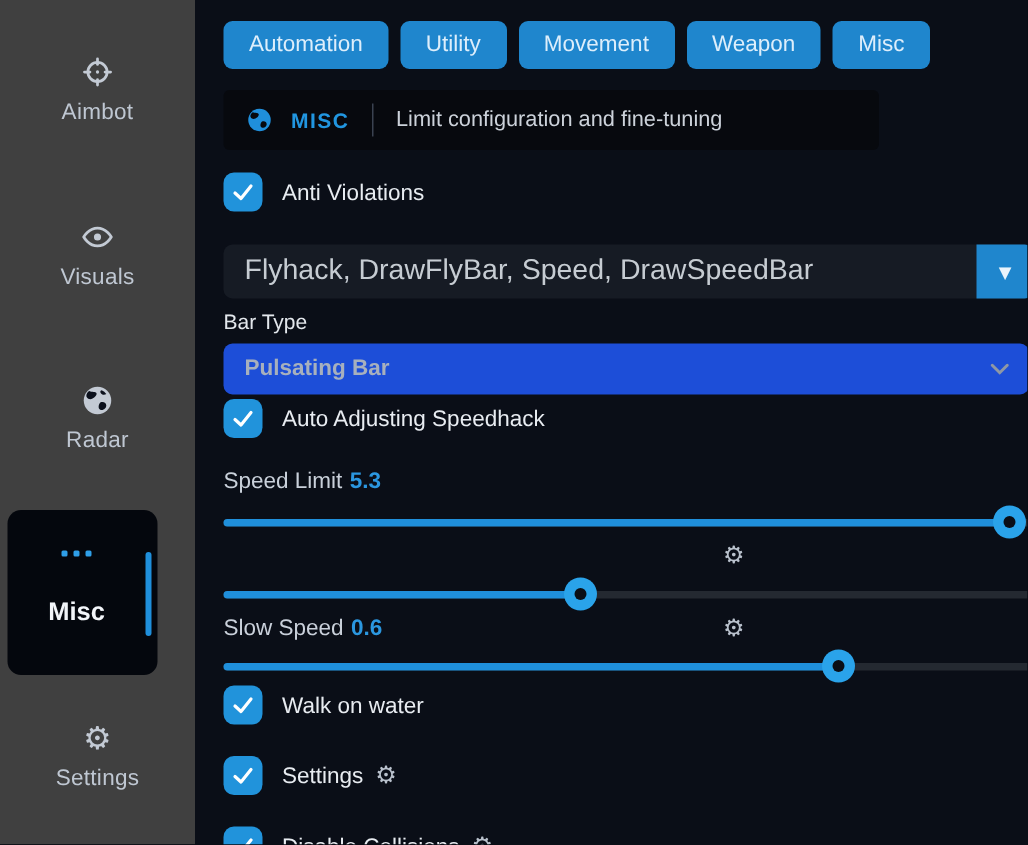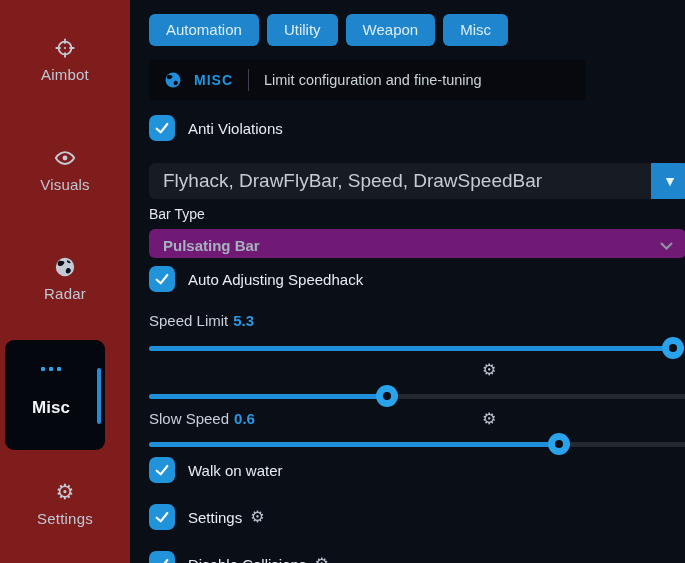--- a/index.html
+++ b/index.html
@@ -1,20 +1,20 @@
 <!DOCTYPE html>
 <html><head>
 <meta charset="utf-8">
 <style>
   html,body{margin:0;padding:0;background:#090d15;}
   #app{position:relative;width:685px;height:563px;overflow:hidden;
        font-family:"Liberation Sans",sans-serif;background:#0a0e17;}
 
   
-  .sidebar{position:absolute;left:0;top:0;width:130px;height:563px;background:#7f1d1d;}
+  .sidebar{position:absolute;left:0;top:0;width:130px;height:563px;background:#404040;}
   .side-item{position:absolute;left:0;width:130px;text-align:center;cursor:pointer;}
   .side-item .ic{display:block;margin:0 auto 7px auto;width:22px;height:22px;}
   .side-item .lbl{font-size:15px;color:#bfc7d2;letter-spacing:.2px;}
   .side-active{position:absolute;left:5px;top:340px;width:100px;height:110px;
                background:#04070d;border-radius:9px;cursor:pointer;}
   .side-active .dots{position:absolute;left:0;right:8px;top:27px;display:flex;gap:4px;justify-content:center;}
   .side-active .dots span{width:4px;height:4px;border-radius:1px;background:#2f9fe8;}
   .side-active .lbl{position:absolute;left:0;right:8px;top:58px;text-align:center;
                     font-size:17px;font-weight:bold;color:#f2f5f9;}
   .side-active .bar{position:absolute;right:4px;top:28px;width:4px;height:56px;
@@ -42,21 +42,21 @@
 
   .field{position:absolute;left:0;top:163px;width:540px;height:36px;background:#161b24;
          border-radius:6px;cursor:pointer;}
   .field .val{position:absolute;left:14px;top:0;line-height:36px;font-size:19px;color:#c6ccd2;}
   .field .dd-btn{position:absolute;right:0;top:0;width:38px;height:36px;background:#1f86cd;
                  border-radius:0 6px 6px 0;display:flex;align-items:center;justify-content:center;
                  color:#eaf4fc;font-size:11px;font-family:"DejaVu Sans",sans-serif;cursor:pointer;}
 
   .small-label{position:absolute;left:0;font-size:14px;color:#e3e7ec;}
 
-  .select{position:absolute;left:0;top:229px;width:537px;height:29px;background:#701a75;
+  .select{position:absolute;left:0;top:229px;width:537px;height:34px;background:#1d4ed8;
           border-radius:6px;cursor:pointer;}
   .select .val{position:absolute;left:14px;top:0;line-height:34px;font-size:15px;
                font-weight:bold;color:#a7b0bd;}
   .select .chev{position:absolute;right:13px;top:13px;}
 
   .slider-label{position:absolute;left:0;font-size:15px;color:#c9d0da;}
   .slider-label .val{color:#2b97e0;font-weight:bold;margin-left:5px;}
   .slider{position:absolute;left:0;width:540px;height:20px;cursor:pointer;}
   .slider .track{position:absolute;left:0;top:8px;width:100%;height:5px;background:#242931;border-radius:3px;}
   .slider .fill{position:absolute;left:0;top:8px;height:5px;background:#1f8fdb;border-radius:3px;width:var(--pct);}
@@ -118,20 +118,21 @@
       <span class="ic" style="font-family:'DejaVu Sans',sans-serif;font-size:21px;color:#c3cad4;line-height:22px;">⚙</span>
       <span class="lbl">Settings</span>
     </div>
   </nav>
 
   <div class="main">
 
     <div class="tabs">
       <div class="tab">Automation</div>
       <div class="tab">Utility</div>
+      <div class="tab">Movement</div>
       <div class="tab">Weapon</div>
       <div class="tab">Misc</div>
     </div>
 
     <div class="header-bar">
       <svg width="18" height="18" viewBox="0 0 24 24">
         <circle cx="12" cy="12" r="10" fill="#1f8fdb"></circle>
         <path d="M6 5c2.2 1 4.5.2 5.2 1.6S10 9.8 8.4 10.6 5 11 4.2 9.6 4.4 6 6 5z" fill="#07090e"></path>
         <path d="M14 13.5c2.2-1 4.4.2 4.4 2.2s-2.4 4-4.4 3-1-4.2 0-5.2z" fill="#07090e"></path>
       </svg>

